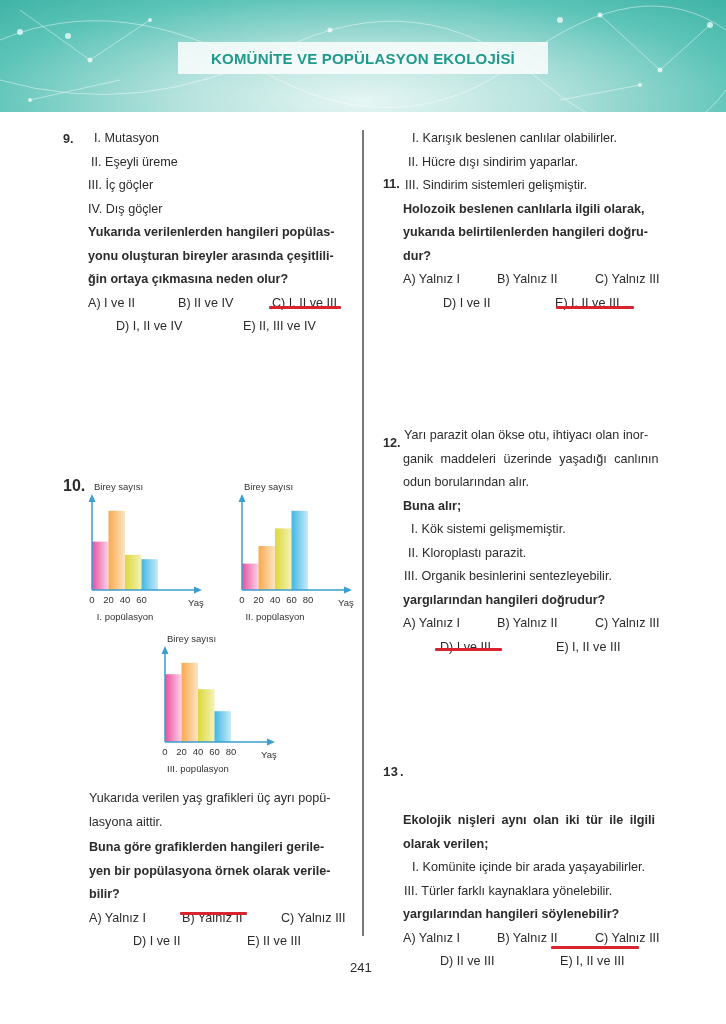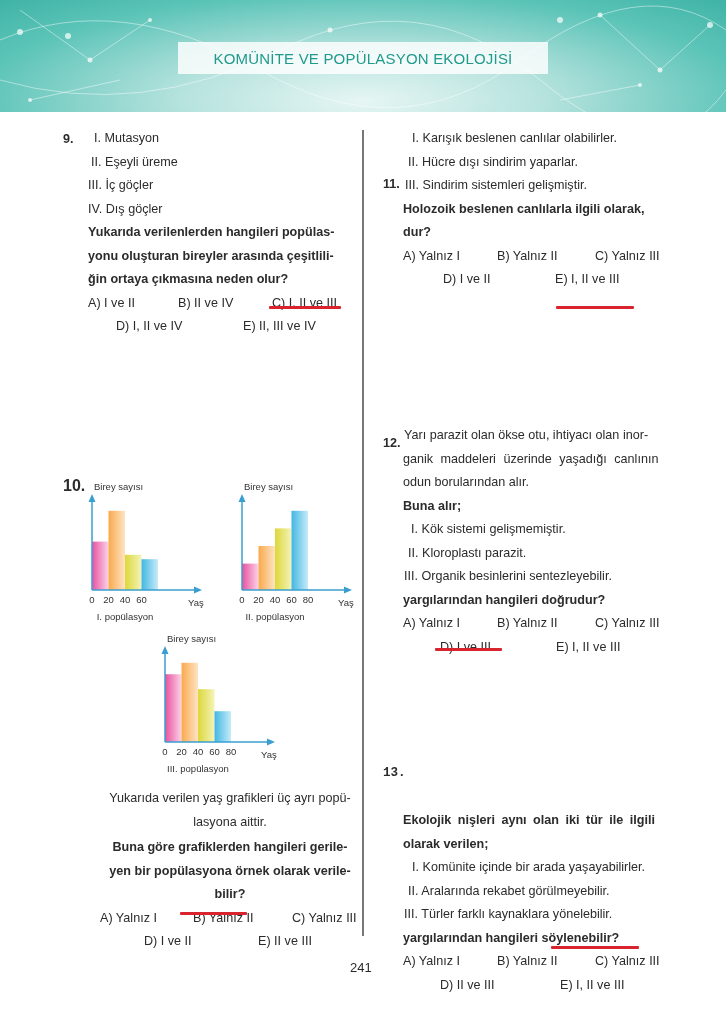--- a/index.html
+++ b/index.html
@@ -3,21 +3,21 @@
 <meta charset="utf-8">
 <style>
   html, body { margin:0; padding:0; }
   body { width:726px; height:1024px; background:#fff; position:relative; overflow:hidden;
          font-family:"Liberation Sans", sans-serif; color:#2b2b2b; }
   .banner { position:absolute; left:0; top:0; width:726px; height:112px;
     background: radial-gradient(ellipse at 50% 90%, #e6f6f4 0%, #b7e3de 35%, #5cc4b8 75%, #3fb3a6 100%); overflow:hidden; }
   .banner svg { position:absolute; left:0; top:0; }
   .title-box { position:absolute; left:178px; top:42px; width:370px; height:32px; background:rgba(255,255,255,0.82);
     display:flex; align-items:center; justify-content:center; }
-  .title-box span { color:#1f9a8c; font-weight:normal; font-size:15px; letter-spacing:0.2px; }
+  .title-box span { color:#1f9a8c; font-weight:bold; font-size:15px; letter-spacing:0.2px; }
   .divider { position:absolute; left:362px; top:130px; width:1.5px; height:806px; background:#777; }
   .q { position:absolute; font-size:12.6px; line-height:23.5px; }
   .num { position:absolute; font-weight:bold; font-size:12.6px; }
   .bold { font-weight:bold; }
   .line { white-space:nowrap; }
   .opts { position:relative; height:23.5px; }
   .opt { position:absolute; white-space:nowrap; }
   .ans { position:absolute; height:3px; background:#d9232e; border-radius:1px; }
   .chart { position:absolute; }
   .page-num { position:absolute; left:350px; top:960px; font-size:13px; }
@@ -182,21 +182,21 @@
     <polygon points="124,108.5 124,115.5 132,112" fill="#3a9fd0"></polygon>
     <text x="22" y="125" font-size="9.5" fill="#333" text-anchor="middle" font-family="Liberation Sans, sans-serif">0</text>
     <text x="38.5" y="125" font-size="9.5" fill="#333" text-anchor="middle" font-family="Liberation Sans, sans-serif">20</text>
     <text x="55" y="125" font-size="9.5" fill="#333" text-anchor="middle" font-family="Liberation Sans, sans-serif">40</text>
     <text x="71.5" y="125" font-size="9.5" fill="#333" text-anchor="middle" font-family="Liberation Sans, sans-serif">60</text>
     <text x="88" y="125" font-size="9.5" fill="#333" text-anchor="middle" font-family="Liberation Sans, sans-serif">80</text>
     <text x="118" y="128" font-size="9.5" fill="#333" font-family="Liberation Sans, sans-serif">Yaş</text>
     <text x="55" y="142" font-size="9.5" fill="#333" text-anchor="middle" font-family="Liberation Sans, sans-serif">III. popülasyon</text>
   </svg>
 
-<div class="q" style="left:100px;top:787px;width:260px;text-align:center;">
+<div class="q" style="left:89px;top:787px;width:260px;">
   <div class="line">Yukarıda verilen yaş grafikleri üç ayrı popü-</div>
   <div class="line">lasyona aittir.</div>
   <div class="line bold" style="margin-top:2px">Buna göre grafiklerden hangileri gerile-</div>
   <div class="line bold">yen bir popülasyona örnek olarak verile-</div>
   <div class="line bold">bilir?</div>
   <div class="opts">
     <span class="opt" style="left:0">A) Yalnız I</span>
     <span class="opt" style="left:93px">B) Yalnız II</span>
     <span class="opt" style="left:192px">C) Yalnız III</span>
   </div>
@@ -206,20 +206,21 @@
   </div>
 </div>
 <div class="ans" style="left:180px;top:912px;width:67px;"></div>
 
 <div class="num" style="left:383px;top:132px;margin-top:45px;">11.</div>
 <div class="q" style="left:403px;top:127px;width:265px;">
   <div class="line" style="padding-left:9px">I. Karışık beslenen canlılar olabilirler.</div>
   <div class="line" style="padding-left:5px">II. Hücre dışı sindirim yaparlar.</div>
   <div class="line" style="padding-left:2px">III. Sindirim sistemleri gelişmiştir.</div>
   <div class="line bold">Holozoik beslenen canlılarla ilgili olarak,</div>
+  <div class="line bold">yukarıda belirtilenlerden hangileri doğru-</div>
   <div class="line bold">dur?</div>
   <div class="opts">
     <span class="opt" style="left:0">A) Yalnız I</span>
     <span class="opt" style="left:94px">B) Yalnız II</span>
     <span class="opt" style="left:192px">C) Yalnız III</span>
   </div>
   <div class="opts">
     <span class="opt" style="left:40px">D) I ve II</span>
     <span class="opt" style="left:152px">E) I, II ve III</span>
   </div>
@@ -246,21 +247,20 @@
     <span class="opt" style="left:153px">E) I, II ve III</span>
   </div>
 </div>
 <div class="ans" style="left:435px;top:648px;width:67px;"></div>
 
 <div class="num" style="left:383px;top:766px;font-family:Liberation Mono, monospace;">13.</div>
 <div class="q" style="left:403px;top:761px;width:265px;margin-top:48px;">
   <div class="line bold" style="word-spacing:3px">Ekolojik nişleri aynı olan iki tür ile ilgili</div>
   <div class="line bold">olarak verilen;</div>
   <div class="line" style="padding-left:9px">I. Komünite içinde bir arada yaşayabilirler.</div>
-  <div class="line" style="padding-left:5px">II. Aralarında rekabet görülmeyebilir.</div>
   <div class="line" style="padding-left:1px">III. Türler farklı kaynaklara yönelebilir.</div>
   <div class="line bold">yargılarından hangileri söylenebilir?</div>
   <div class="opts">
     <span class="opt" style="left:0">A) Yalnız I</span>
     <span class="opt" style="left:94px">B) Yalnız II</span>
     <span class="opt" style="left:192px">C) Yalnız III</span>
   </div>
   <div class="opts">
     <span class="opt" style="left:37px">D) II ve III</span>
     <span class="opt" style="left:157px">E) I, II ve III</span>

